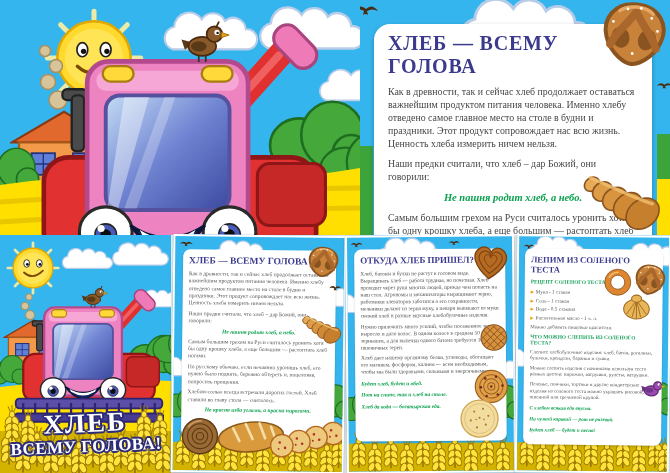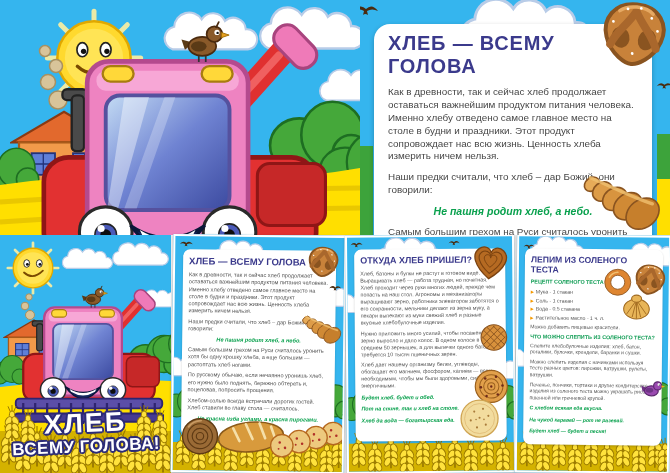--- a/index.html
+++ b/index.html
@@ -1,18 +1,18 @@
 <!DOCTYPE html>
 <html><head>
 <meta charset="utf-8">
 <style>
   * { margin:0; padding:0; box-sizing:border-box; }
   html,body { background:#dfe3e8; }
   body { font-family:"Liberation Sans", sans-serif; }
-  #stage { position:relative; width:670px; height:473px; overflow:hidden; background:#fff; }
+  #stage { position:relative; width:670px; height:473px; overflow:hidden; background:#fff;font-family:Liberation Serif, serif; }
   .abs { position:absolute; }
   svg.deco { position:absolute; overflow:visible; }
 
   
   #trPanel { position:absolute; left:360px; top:0; width:310px; height:235px; background:#35b5ee; overflow:hidden; }
   #trCard { position:absolute; left:14px; top:24px; right:18px; bottom:-26px; background:#fff;
             border-radius:16px; padding:8px 14px; z-index:2; box-shadow:0 2px 5px rgba(0,0,0,.25); }
   #trCard h1 { font-size:20px; font-weight:bold; color:#3b3a8c; letter-spacing:.8px; margin:0 0 8px; }
   #trCard p  { font-size:9.9px; line-height:1.3; color:#474747; margin:0 0 8px; }
   .proverb { color:#0aa14e; font-style:italic; font-weight:bold; text-align:center; }

